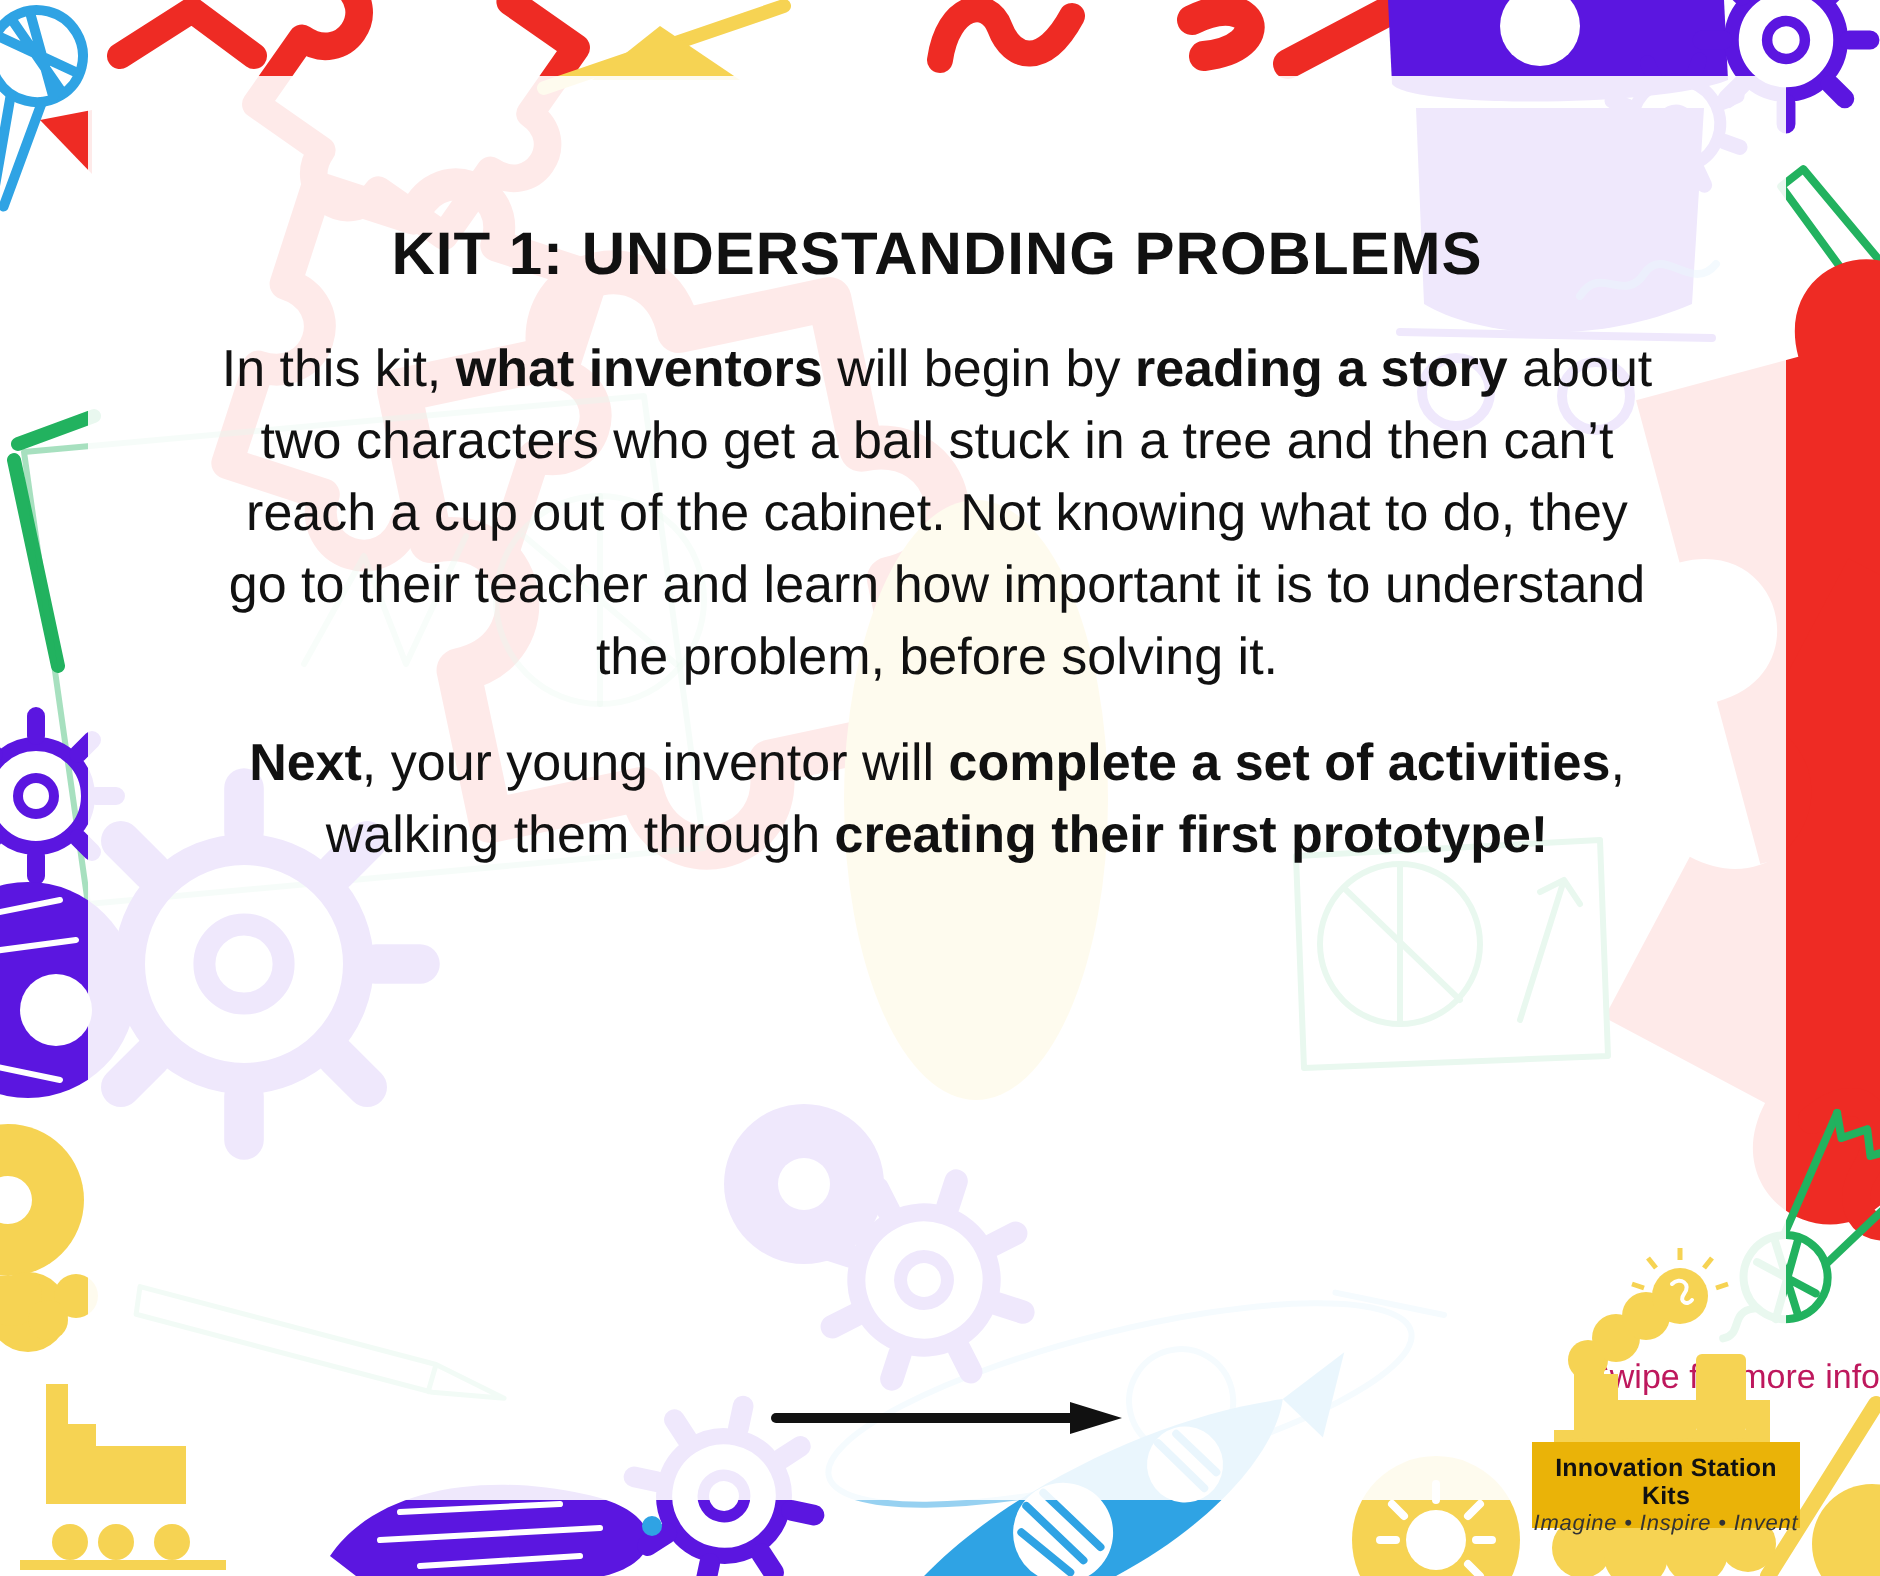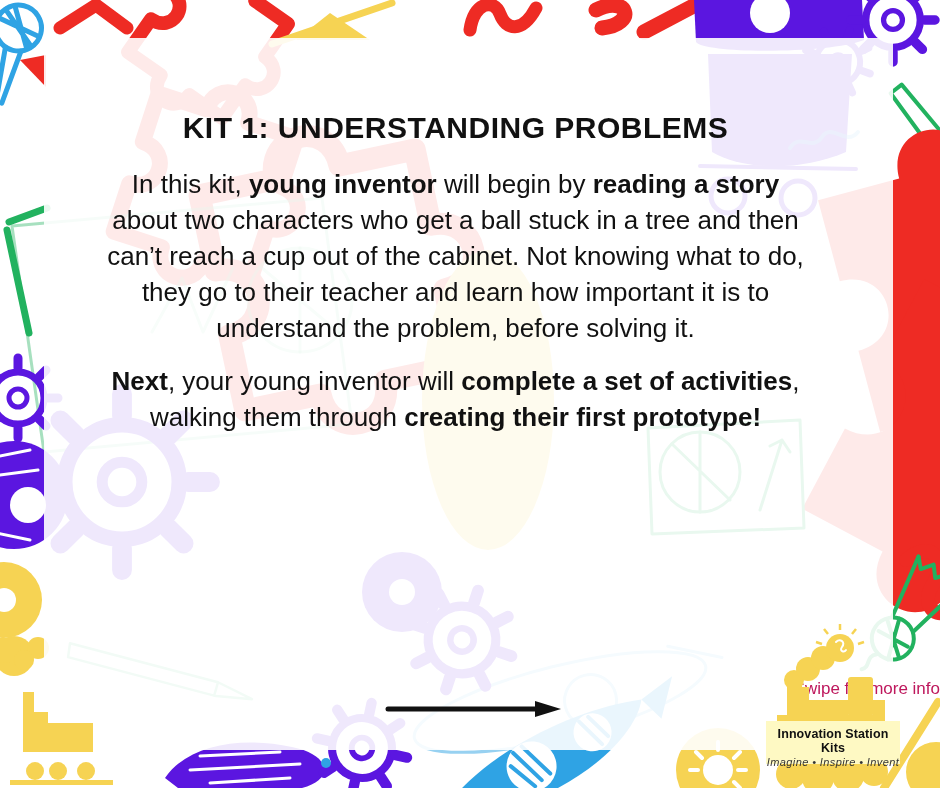--- a/index.html
+++ b/index.html
@@ -15,41 +15,41 @@
   .s-blue{stroke:var(--blue);fill:none} .f-blue{fill:var(--blue)}
   .s-green{stroke:var(--green);fill:none}
   .s-yellow{stroke:var(--yellow);fill:none} .f-yellow{fill:var(--yellow)}
   .f-white{fill:#ffffff} .s-white{stroke:#ffffff;fill:none}
 
   
   .card{position:absolute;left:44px;top:38px;width:849px;height:712px;
         background:rgba(255,255,255,0.9);z-index:1;}
 
   
-  .content{position:absolute;left:31px;top:38px;width:849px;height:712px;z-index:2;
+  .content{position:absolute;left:44px;top:38px;width:849px;height:712px;z-index:2;
            text-align:center;color:var(--text);}
   .content h1{margin:70px 0 0 0;font-size:30px;line-height:40px;font-weight:bold;letter-spacing:.5px;}
   .paras{width:716px;margin:0 auto;}
   .para{font-size:26px;line-height:36px;margin:17px 0 0 0;}
   .para:first-child{margin-top:18px;}
   .para .b{font-weight:bold;}
   .para .bi{font-weight:bold;font-style:italic;}
 
   
   .swipe{position:absolute;left:0;right:0;top:679px;z-index:2;text-align:center;cursor:pointer;}
   .swipe-label{font-size:17px;color:#be185d;text-align:right;}
   .swipe-arrow{display:block;margin:1px auto 0 auto;transform:translateX(6px);}
 
   
   .corner-train{position:absolute;left:0;top:638px;z-index:3;}
 
   
   .logo{position:absolute;left:756px;top:622px;width:152px;height:166px;z-index:3;}
   .logo svg{position:absolute;left:0;top:0;}
-  .logo-band{position:absolute;left:10px;top:99px;width:134px;height:43px;background:#fef9c3;
+  .logo-band{position:absolute;left:10px;top:99px;width:134px;height:43px;background:#eab308;
              text-align:center;z-index:2;}
   .logo-name{font-size:12.5px;font-weight:bold;color:#111;margin-top:6px;letter-spacing:.1px;}
   .logo-tagline{font-size:11px;font-style:italic;color:#333;margin-top:1px;letter-spacing:.4px;}
 </style>
 </head>
 <body>
 
 <div class="stage">
 
   <svg class="doodles" width="940" height="788" viewBox="0 0 940 788">
@@ -176,21 +176,21 @@
       <circle class="f-white" cx="402" cy="592" r="13"></circle>
       <use href="#gear" class="s-purple" stroke-width="6" transform="translate(462,640) scale(1.3) rotate(18)"></use>
     </g>
   </svg>
 
   <div class="card"></div>
 
   <div class="content">
     <h1>KIT 1: UNDERSTANDING PROBLEMS</h1>
     <div class="paras">
-        <p class="para"><span>In this kit, </span><span class="b">young inventor</span><span> will begin by </span><span class="b">reading a story</span><span> about two characters who get a ball stuck in a tree and then can’t reach a cup out of the cabinet. Not knowing what to do, they go to their teacher and learn how important it is to understand the problem, before solving it.</span></p>
+        <p class="para"><span>In this kit, </span><span class="b">what inventors</span><span> will begin by </span><span class="b">reading a story</span><span> about two characters who get a ball stuck in a tree and then can’t reach a cup out of the cabinet. Not knowing what to do, they go to their teacher and learn how important it is to understand the problem, before solving it.</span></p>
         <p class="para"><span class="b">Next</span><span>, your young inventor will </span><span class="b">complete a set of activities</span><span>, walking them through </span><span class="b">creating their first prototype!</span></p>
       </div>
   </div>
 
   <div class="swipe">
     <div class="swipe-label">Swipe for more info</div>
     <svg class="swipe-arrow" width="182" height="18" viewBox="0 0 182 18">
       <line x1="3" y1="9" x2="158" y2="9" stroke="#111" stroke-width="5" stroke-linecap="round"></line>
       <path d="M150,1 L176,9 L150,17 Z" fill="#111"></path>
     </svg>

